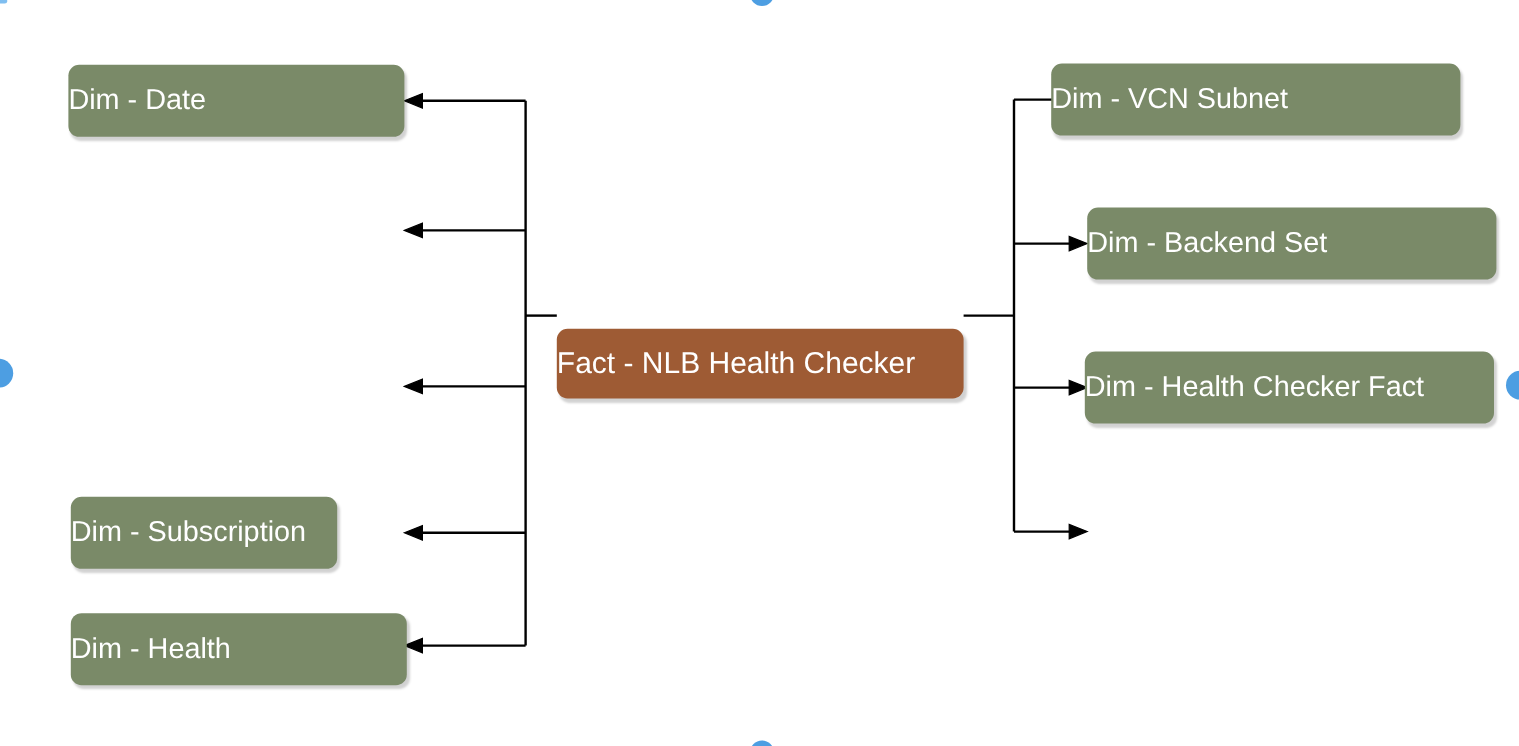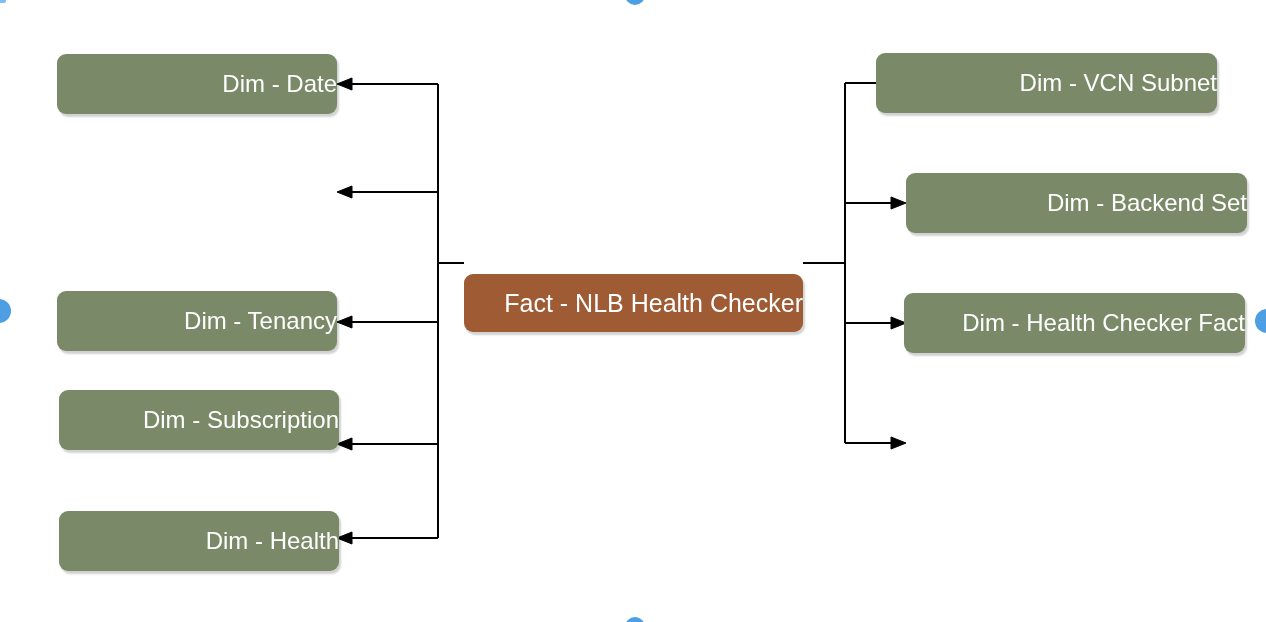--- a/index.html
+++ b/index.html
@@ -16,21 +16,21 @@
     width:1266px;height:622px;
     background:#ffffff;
     overflow:hidden;
     font-family:"Liberation Sans", sans-serif;
   }
   .edges{position:absolute;left:0;top:0;width:1266px;height:622px;}
   .edges path{stroke:var(--connector);stroke-width:2;fill:none;}
   .edges polygon{fill:var(--connector);stroke:var(--connector);stroke-width:1;}
   .node{
     position:absolute;
-    display:flex;align-items:center;justify-content:flex-end;
+    display:flex;align-items:center;justify-content:flex-start;
     border-radius:9px;
     color:var(--node-text);
     box-shadow:2px 3px 2px rgba(0,0,0,0.18);
     box-sizing:border-box;
     text-align:center;
     white-space:nowrap;
   }
   .node.dim{background:var(--dimension-fill);font-size:24px;}
   .node.fact{background:var(--fact-fill);font-size:25px;margin-top:40px;}
   .edge-dot{
@@ -97,24 +97,21 @@
     </g>
     <g>
       <path d="M845 443 H893"></path>
         <polygon points="906,443 891,437 891,449"></polygon>
     </g>
   </svg>
 
   <div class="node dim" style="left:57px;top:54px;width:280px;height:60px">
     <span>Dim - Date</span>
   </div>
-  <div class="node dim" style="left:57px;top:291px;width:280px;height:60px">
-    <span>Dim - Tenancy</span>
-  </div>
-  <div class="node dim" style="left:59px;top:390px;width:280px;height:60px">
+  <div class="node dim" style="left:59px;top:414px;width:222px;height:60px">
     <span>Dim - Subscription</span>
   </div>
   <div class="node dim" style="left:59px;top:511px;width:280px;height:60px">
     <span>Dim - Health</span>
   </div>
 
   <div class="node fact" style="left:464px;top:234px;width:339px;height:58px">
     <span>Fact - NLB Health Checker</span>
   </div>
 

